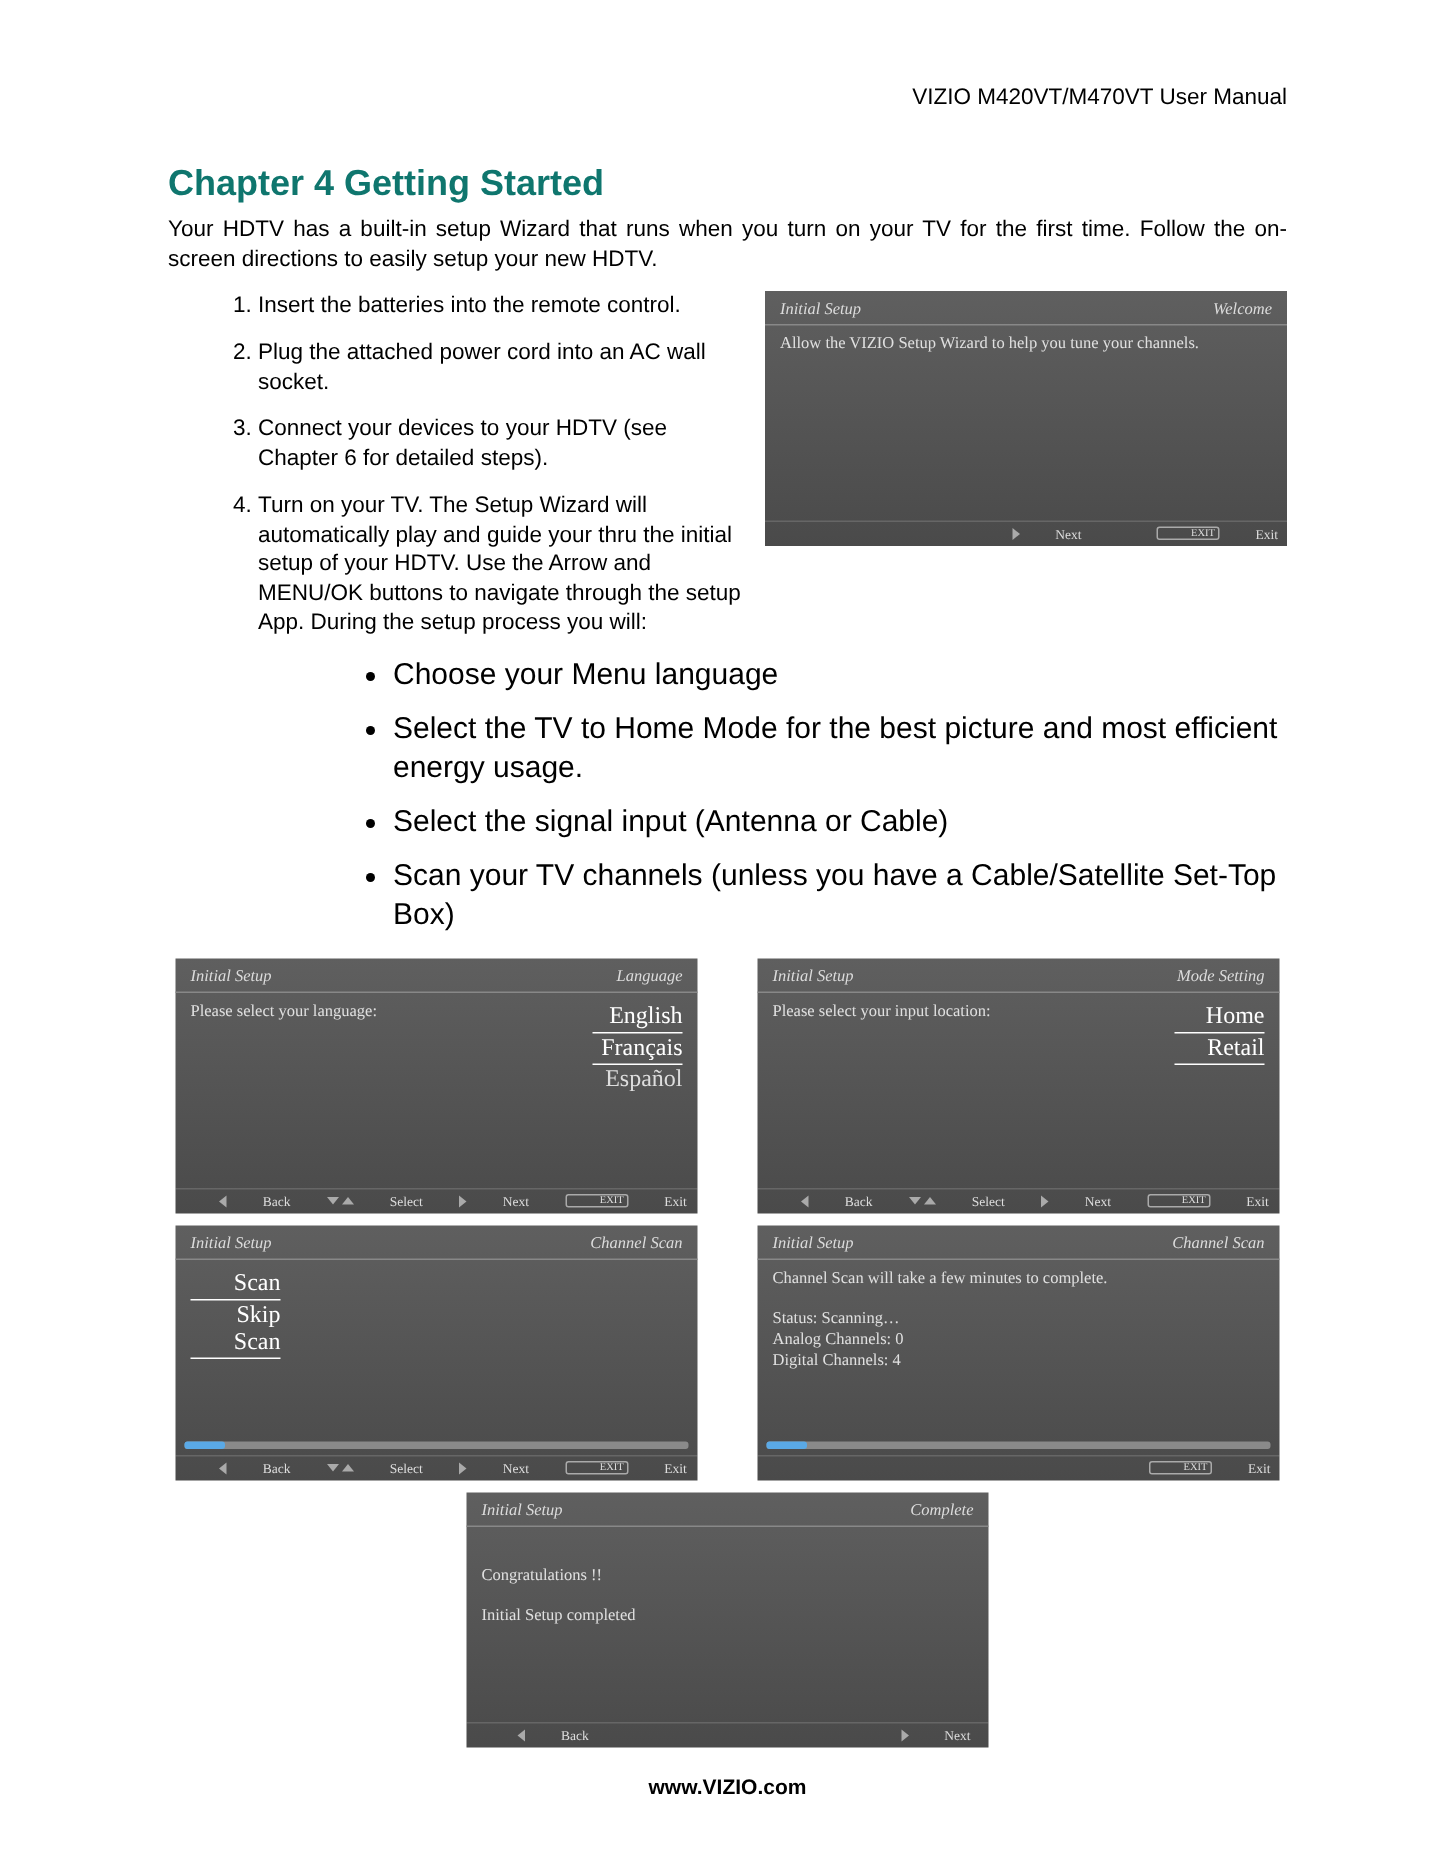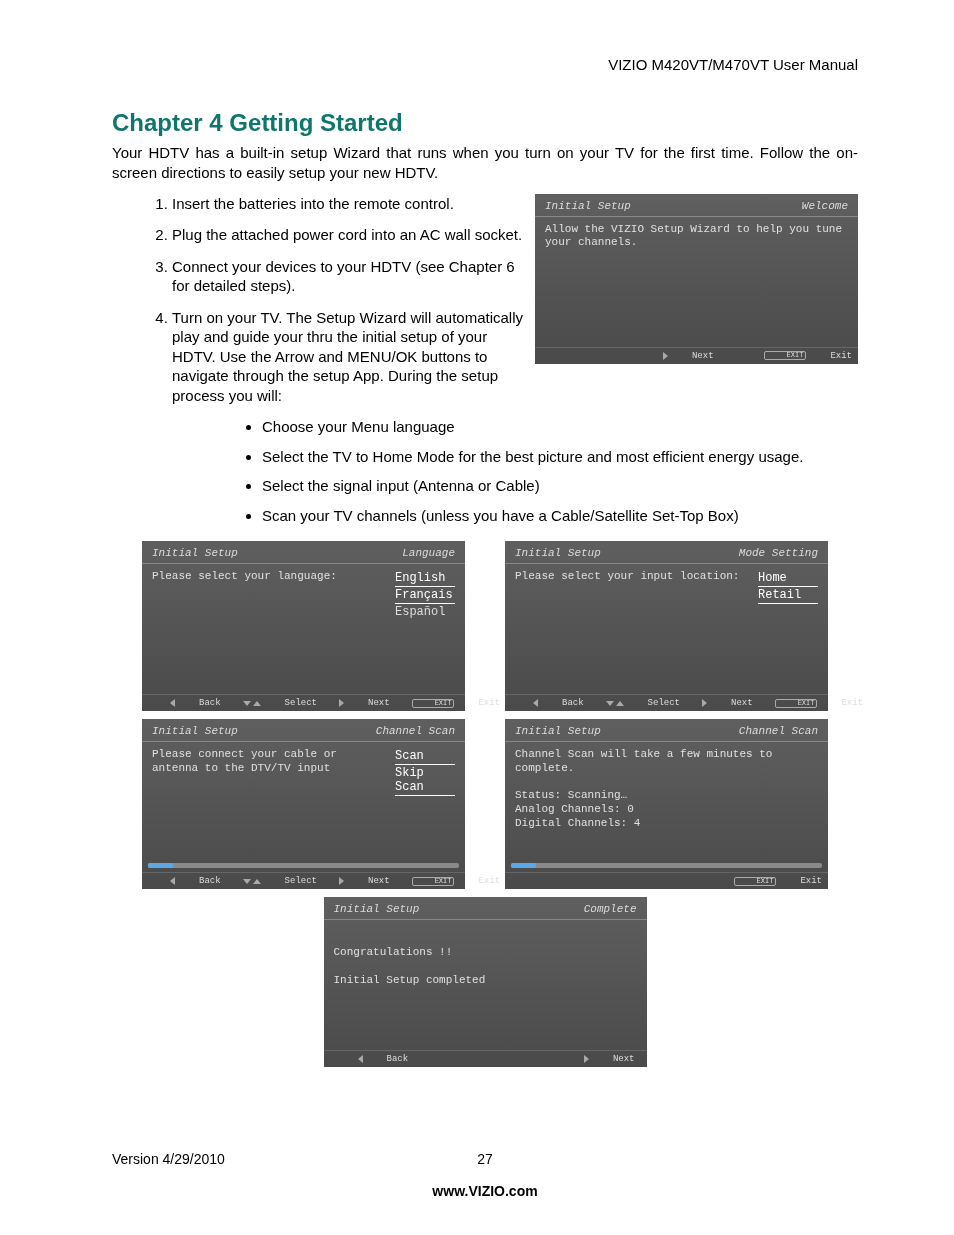--- a/index.html
+++ b/index.html
@@ -5,45 +5,45 @@
   * { margin:0; padding:0; box-sizing:border-box; }
   body { font-family: Arial, Helvetica, sans-serif; background:#fff; width:954px; margin:0 auto; color:#000; }
   .page { padding: 56px 96px 40px 112px; position:relative; min-height:1235px; }
   .doc-header { text-align:right; font-size:15px; margin-bottom:36px; }
   .chapter-title { color:#0f766e; font-size:24px; font-weight:bold; margin-bottom:6px; }
   .intro { font-size:15px; line-height:1.35; text-align:justify; margin-bottom:10px; }
   .row-top { display:flex; align-items:flex-start; }
   .ol-wrap { flex:1; }
   ol { list-style-position:outside; padding-left:40px; margin-left:20px; font-size:15px; }
   ol li { margin-bottom:12px; line-height:1.3; padding-right:10px; }
-  ul { list-style:disc; padding-left:40px; margin-left:110px; font-size:15px; }
+  ul { list-style:disc; padding-left:40px; margin-left:110px; font-size:20px; }
   ul li { margin-bottom:10px; line-height:1.3; }
   .panel-col-right { flex:0 0 300px; }
   .panel {
     background: linear-gradient(#5f5f5f,#4a4a4a);
     color:#e8e8e8;
-    font-family: Liberation Mono, monospace;
+    font-family: Liberation Serif, serif;
     font-size:11px;
     border-radius:0;
     padding:0;
     position:relative;
     min-height:170px;
-    width:323px;
+    width:348px;
     display:flex;
     flex-direction:column;
   }
   .panel-head {
     display:flex; justify-content:space-between; align-items:center;
     padding:4px 10px 0 10px; height:20px;
     font-style:italic; color:#dcdcdc; font-size:11px;
   }
   .panel-rule { border-top:1px solid #888; margin:2px 0 0 0; }
   .panel-body { flex:1; padding:6px 10px; display:flex; gap:8px; }
   .panel-text { flex:1; color:#e0e0e0; line-height:1.25; }
-  .panel-opts { width:60px; text-align:left; font-size:12px; }
+  .panel-opts { width:60px; text-align:right; font-size:16px; }
   .opt { color:#ddd; padding:1px 0; }
   .opt.sel { border-bottom:1px solid #fff; color:#fff; }
   .panel-foot {
     display:flex; justify-content:space-around; align-items:center;
     padding:3px 6px; font-size:9px; color:#ddd;
     border-top:1px solid rgba(255,255,255,0.15);
   }
   .panel-foot.right2 { justify-content:flex-end; gap:28px; }
   .panel-foot span { display:flex; align-items:center; gap:2px;padding-left:22px; }
   .tri-left, .tri-right, .tri-down, .tri-up { display:inline-block; width:0; height:0; }
@@ -190,21 +190,20 @@
 
   <div class="panel-row">
 
     <div class="panel">
       <div class="panel-head">
         <span>Initial Setup</span>
         <span>Channel Scan</span>
       </div>
       <div class="panel-rule"></div>
       <div class="panel-body">
-        <div class="panel-text">Please connect your cable or antenna to the DTV/TV input</div>
         <div class="panel-opts">
           <div class="opt sel">Scan</div>
           <div class="opt sel">Skip Scan</div>
         </div>
       </div>
       <div class="progress-bar">
           <div class="progress-fill"></div>
         </div>
       <div class="panel-foot">
         <span>
@@ -275,21 +274,16 @@
           </span>
         <span>
             <i class="tri-right"></i>
             <span>Next</span>
           </span>
       </div>
     </div>
   </div>
 
   <div class="footer">
-    <div class="footer-row1">
-      <span class="ver">Version 4/29/2010</span>
-      <span class="pg">27</span>
-      <span class="sp"></span>
-    </div>
     <div class="footer-row2">www.VIZIO.com</div>
   </div>
 
 </div>
 
 </body></html>

